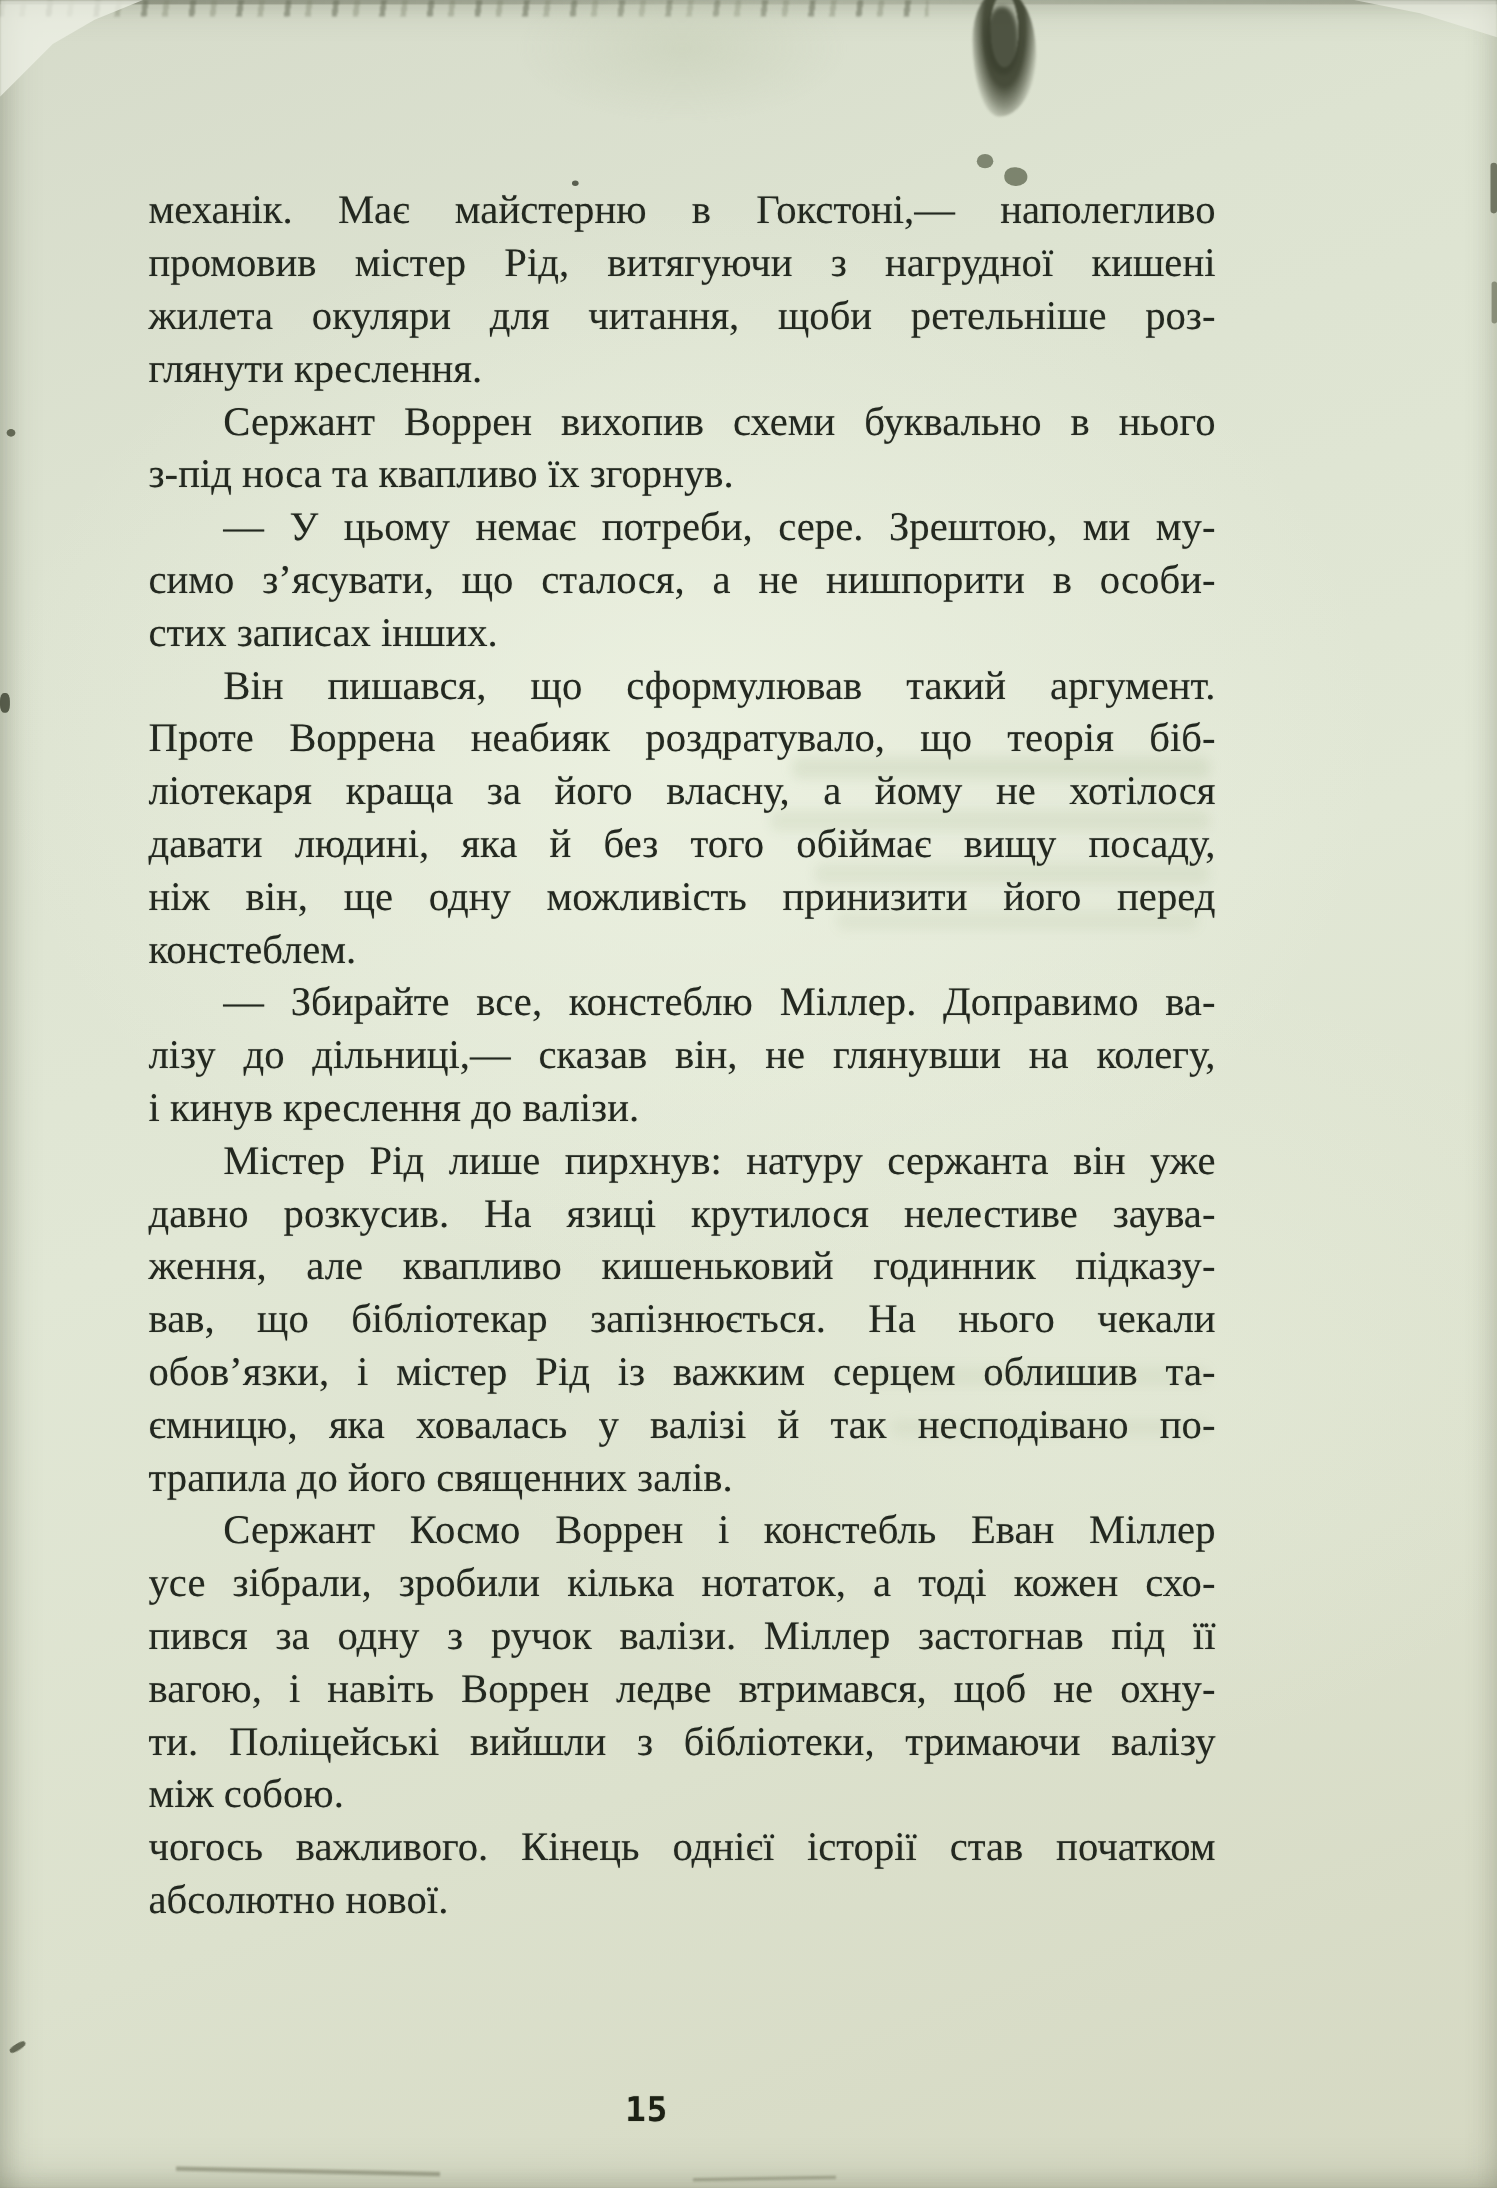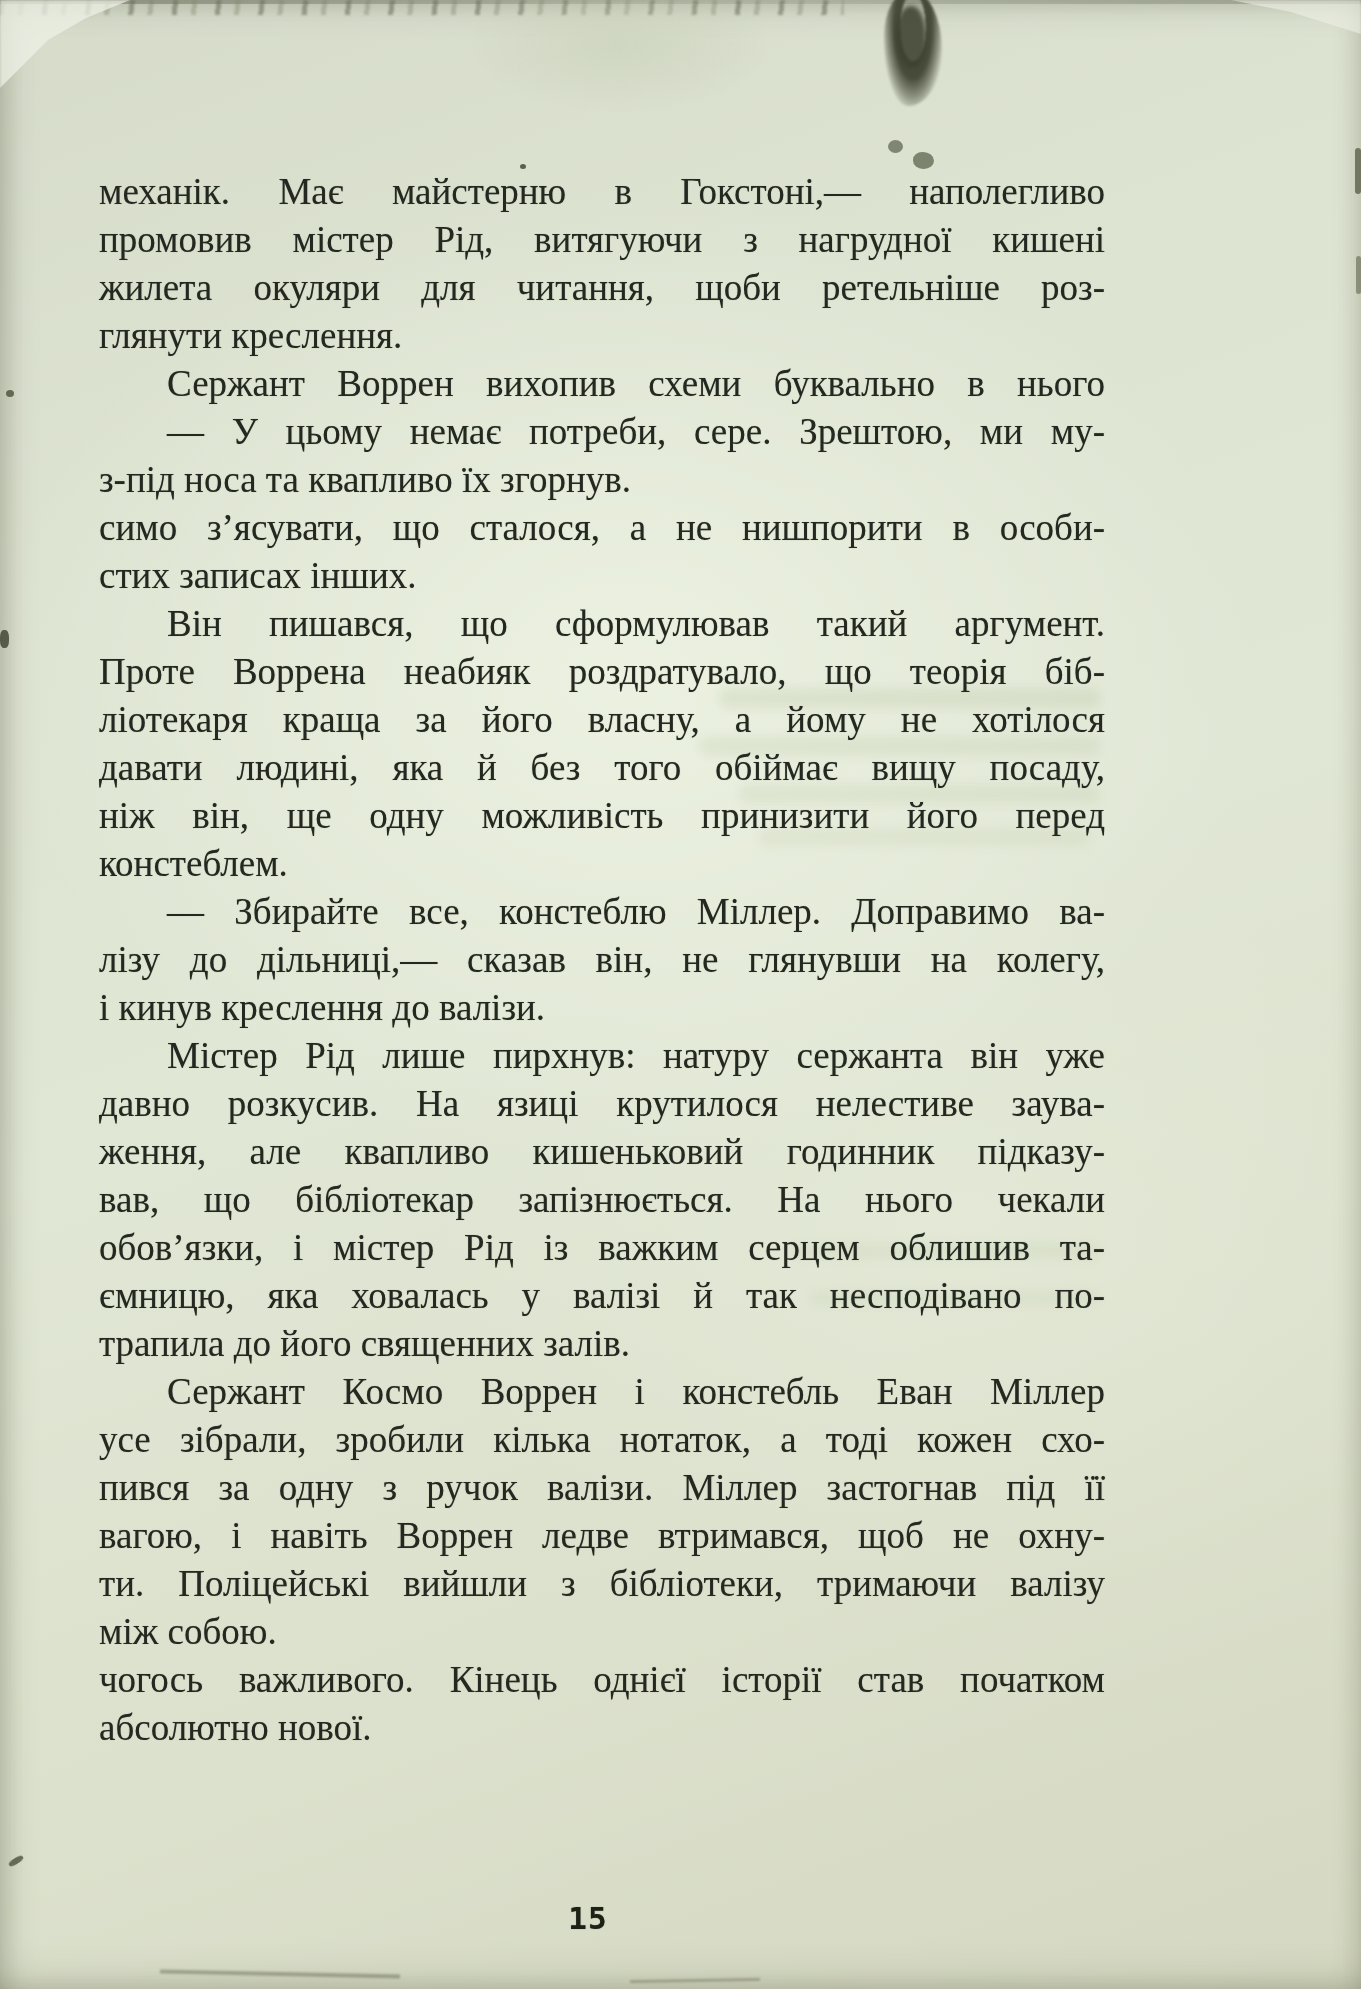--- a/index.html
+++ b/index.html
@@ -86,20 +86,21 @@
   .textblock{
     position:absolute;left:99px;top:168px;width:1006px;
     font-size:37px;line-height:48px;color:#232820;
     text-shadow:0 0 1px rgba(40,45,30,.35);
   }
   .line{
     white-space:nowrap;
     text-align:justify;
     text-align-last:justify;
     text-justify:inter-word;
+    margin-left:36px;
   }
   .line.last{text-align-last:left;}
   .line.indent{text-indent:68px;}
   .folio{
     position:absolute;left:536px;top:1900px;width:104px;
     text-align:center;
     font-family:"DejaVu Sans Mono", monospace;
     font-weight:bold;font-size:31px;color:#1d2115;
     letter-spacing:1px;
     text-shadow:0 0 1px rgba(30,35,20,.5);
@@ -132,22 +133,22 @@
   <div class="ghost g4"></div>
   <div class="ghost g5"></div>
   <div class="ghost g6"></div>
 
   <div class="textblock">
       <div class="line">механік. Має майстерню в Гокстоні,— наполегливо</div>
       <div class="line">промовив містер Рід, витягуючи з нагрудної кишені</div>
       <div class="line">жилета окуляри для читання, щоби ретельніше роз-</div>
       <div class="line last">глянути креслення.</div>
       <div class="line indent">Сержант Воррен вихопив схеми буквально в нього</div>
+      <div class="line last">з-під носа та квапливо їх згорнув.</div>
       <div class="line indent">— У цьому немає потреби, сере. Зрештою, ми му-</div>
-      <div class="line last">з-під носа та квапливо їх згорнув.</div>
       <div class="line">симо з’ясувати, що сталося, а не нишпорити в особи-</div>
       <div class="line last">стих записах інших.</div>
       <div class="line indent">Він пишався, що сформулював такий аргумент.</div>
       <div class="line">Проте Воррена неабияк роздратувало, що теорія біб-</div>
       <div class="line">ліотекаря краща за його власну, а йому не хотілося</div>
       <div class="line">давати людині, яка й без того обіймає вищу посаду,</div>
       <div class="line">ніж він, ще одну можливість принизити його перед</div>
       <div class="line last">констеблем.</div>
       <div class="line indent">— Збирайте все, констеблю Міллер. Доправимо ва-</div>
       <div class="line">лізу до дільниці,— сказав він, не глянувши на колегу,</div>

